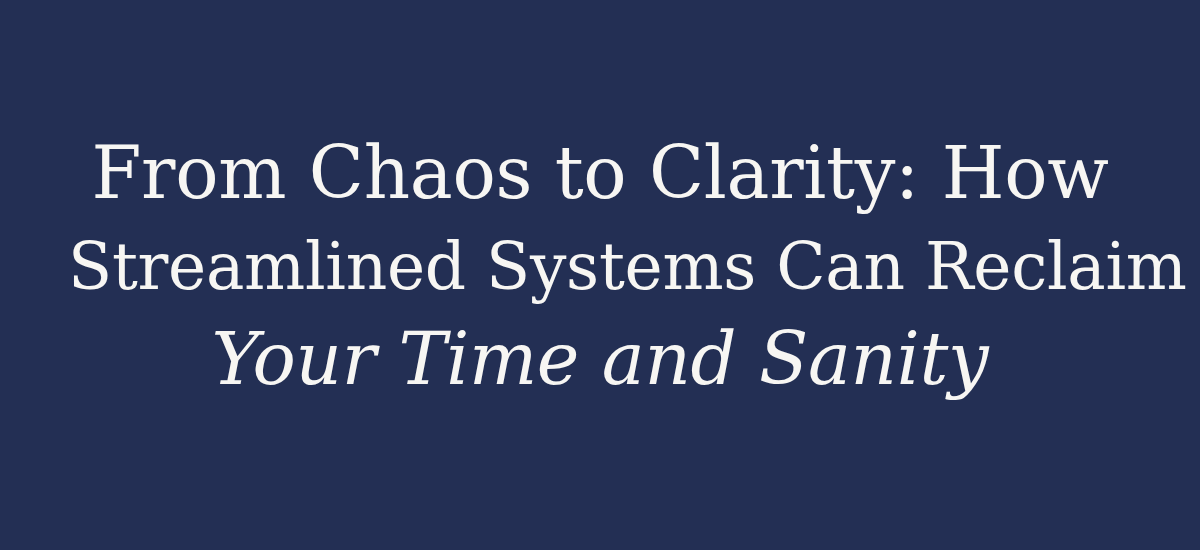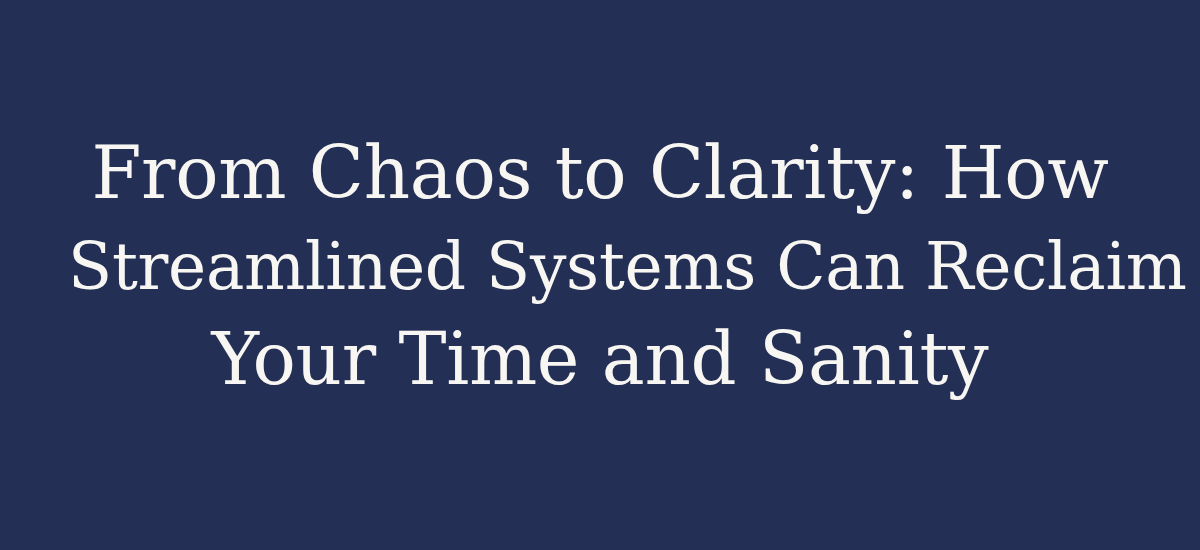--- a/index.html
+++ b/index.html
@@ -48,21 +48,21 @@
   }
 
   .headline .headline-line {
     display: block;
     white-space: nowrap;
   }
 
   
   .headline .headline-line.line-1 { font-size: 72px; }
   .headline .headline-line.line-2 { font-size: 72px; margin-left: 28px; }
-  .headline .headline-line.line-3 { font-size: 72px; }
+  .headline .headline-line.line-3 { font-size: 72px; font-style: italic; }
 </style>
 </head>
 <body style="background: rgb(35, 47, 84);">
 
 <div class="title-card" style="background: rgb(35, 47, 84);">
 
   <div class="title-block">
 
     <h1 class="headline" style="color: rgb(247, 246, 243);">
       <span class="headline-line line-1">From Chaos to Clarity: How</span>

